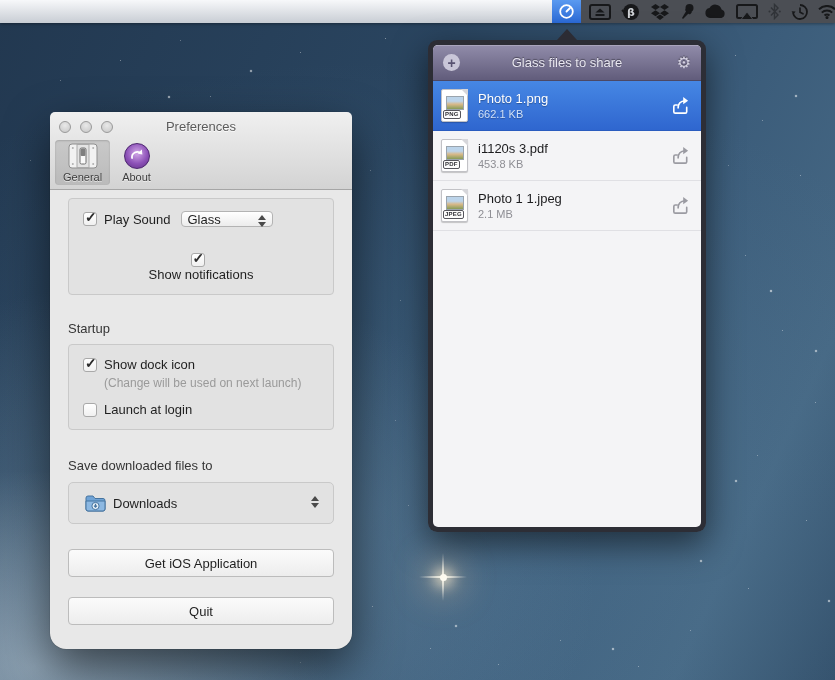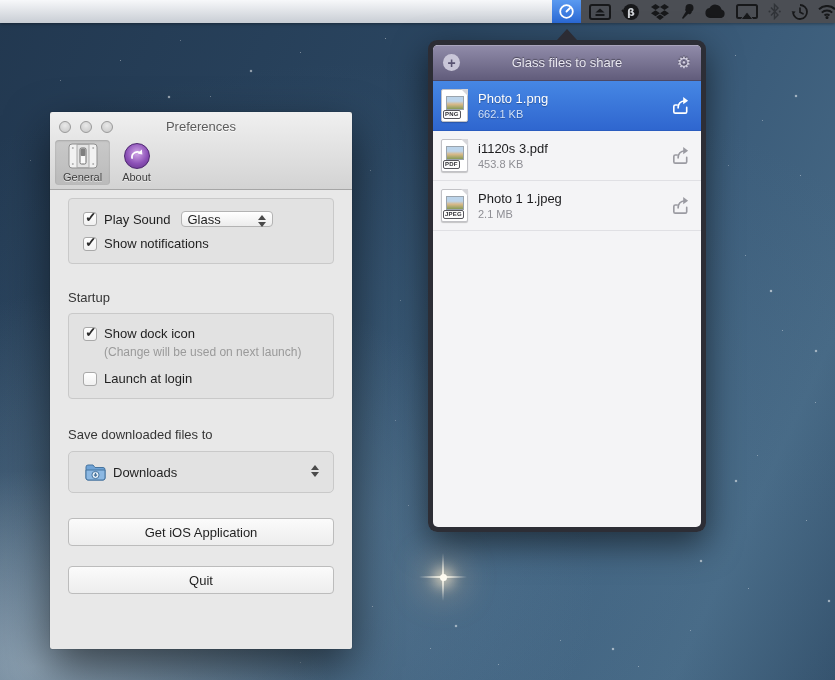--- a/index.html
+++ b/index.html
@@ -45,42 +45,42 @@
     background:linear-gradient(#f7f8fa, #c8cdd4); box-shadow:0 1px 3px rgba(0,0,0,.35); }
   .menubar-dark{ position:absolute; left:552px; top:0; width:283px; height:23px;
     background:#4b4e54; display:flex; align-items:center; gap:6px; padding-right:4px; }
   .mb-app{ width:29px; height:23px; background:linear-gradient(#5a9af0,#2a69d6);
     display:flex; align-items:center; justify-content:center; flex:0 0 auto; cursor:default; }
   .mb-icon{ height:23px; display:flex; align-items:center; justify-content:center; flex:0 0 auto; }
   .mb-icon svg{ display:block; }
 
   
   .prefs{ position:absolute; left:50px; top:112px; width:302px; height:537px;
-    background:#e8e8e8; border-radius:2px; box-shadow:0 18px 45px rgba(0,0,0,.55), 0 0 1px rgba(0,0,0,.6); }
+    background:#e8e8e8; border-radius:16px; box-shadow:0 18px 45px rgba(0,0,0,.55), 0 0 1px rgba(0,0,0,.6); }
   .prefs-top{ height:78px; background:linear-gradient(#f0f0f0,#d3d3d3);
     border-radius:5px 5px 0 0; border-bottom:1px solid #a6a6a6; position:relative; }
   .tl{ position:absolute; top:9px; width:12px; height:12px; border-radius:50%;
     background:radial-gradient(circle at 50% 35%, #e9e9e9, #c6c6c6); border:1px solid #9a9a9a; }
   .tl.close{ left:9px; } .tl.min{ left:30px; } .tl.zoom{ left:51px; }
   .prefs-title{ position:absolute; top:7px; left:0; right:0; text-align:center;
     font-size:13px; color:#5c5c5c; text-shadow:0 1px 0 rgba(255,255,255,.8); }
   .toolbar{ position:absolute; top:28px; left:5px; display:flex; gap:4px; }
   .tb-item{ display:flex; flex-direction:column; align-items:center; padding:3px 8px 2px;
     border-radius:4px; cursor:default; }
   .tb-item.selected{ background:rgba(0,0,0,.12); box-shadow:inset 0 1px 2px rgba(0,0,0,.18); }
   .tb-label{ font-size:11px; color:#3e3e3e; margin-top:2px; text-shadow:0 1px 0 rgba(255,255,255,.6); }
   .about-circle{ width:26px; height:26px; border-radius:50%;
     background:radial-gradient(circle at 50% 38%, #c79ae0 10%, #8d52b8 55%, #5f2e86 100%);
     border:1px solid #4d2670; display:flex; align-items:center; justify-content:center; }
 
   .prefs-body{ padding:0 18px; }
   .sect-h{ font-size:13px; color:#353535; margin-top:24px; }
   .groupbox{ margin-top:8px; background:#e2e2e2; border:1px solid #c9c9c9; border-radius:4px; padding:12px 14px; }
   .cbrow{ display:flex; align-items:center; }
-  .cbrow + .cbrow{ margin-top:9px; }
+  .cbrow + .cbrow{ margin-top:26px;flex-direction:column; }
   .checkbox{ width:14px; height:14px; background:linear-gradient(#ffffff,#f0f0f0); border:1px solid #a9a9a9;
     border-radius:3px; margin-right:7px; position:relative; flex:0 0 auto; cursor:default; }
   .checkbox.on::after{ content:"✓"; position:absolute; left:1px; top:-4px; font-size:14px;
     font-weight:bold; color:#2b2b2b; }
   .cb-label{ font-size:13px; color:#1f1f1f; }
   .popup-small{ margin-left:10px; width:92px; height:16px; background:linear-gradient(#ffffff,#ececec);
     border:1px solid #b3b3b3; border-radius:4px; display:flex; align-items:center; padding:0 6px;
     font-size:13px; color:#1f1f1f; position:relative; cursor:default; }
   .steppers{ position:absolute; right:6px; top:3px; display:flex; flex-direction:column; gap:2px; }
   .steppers i{ width:0; height:0; border-left:4px solid transparent; border-right:4px solid transparent; }

